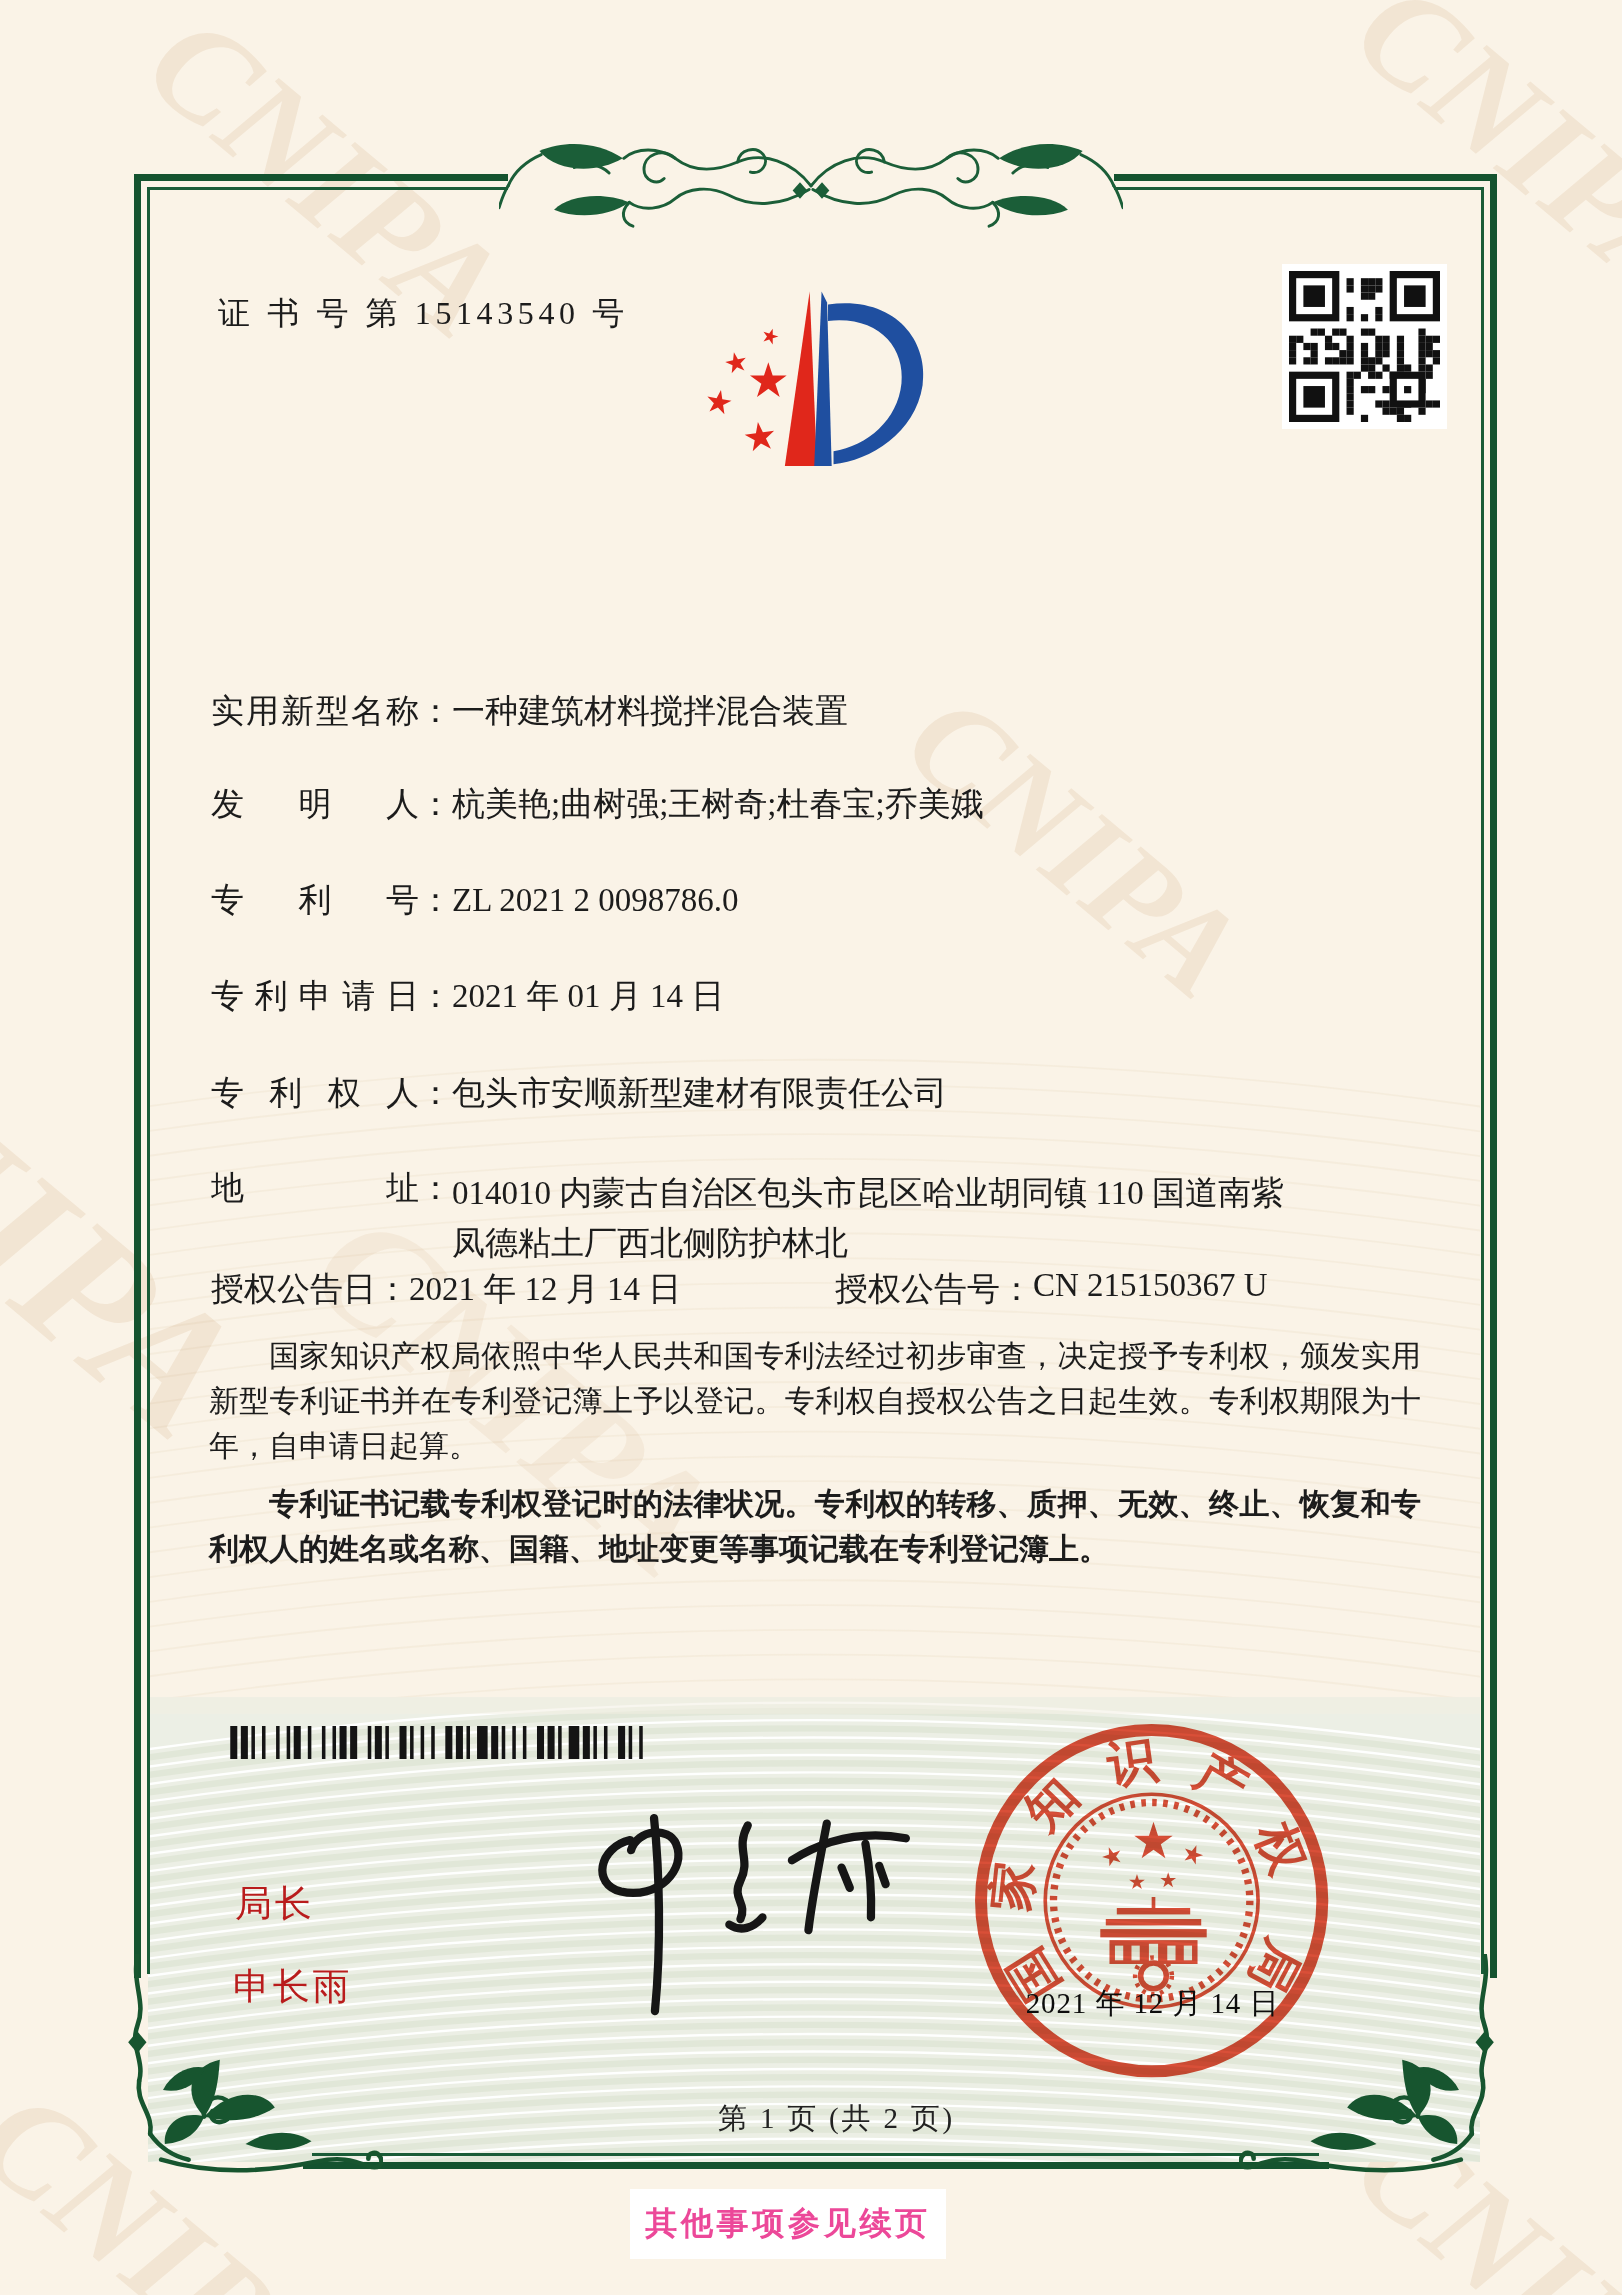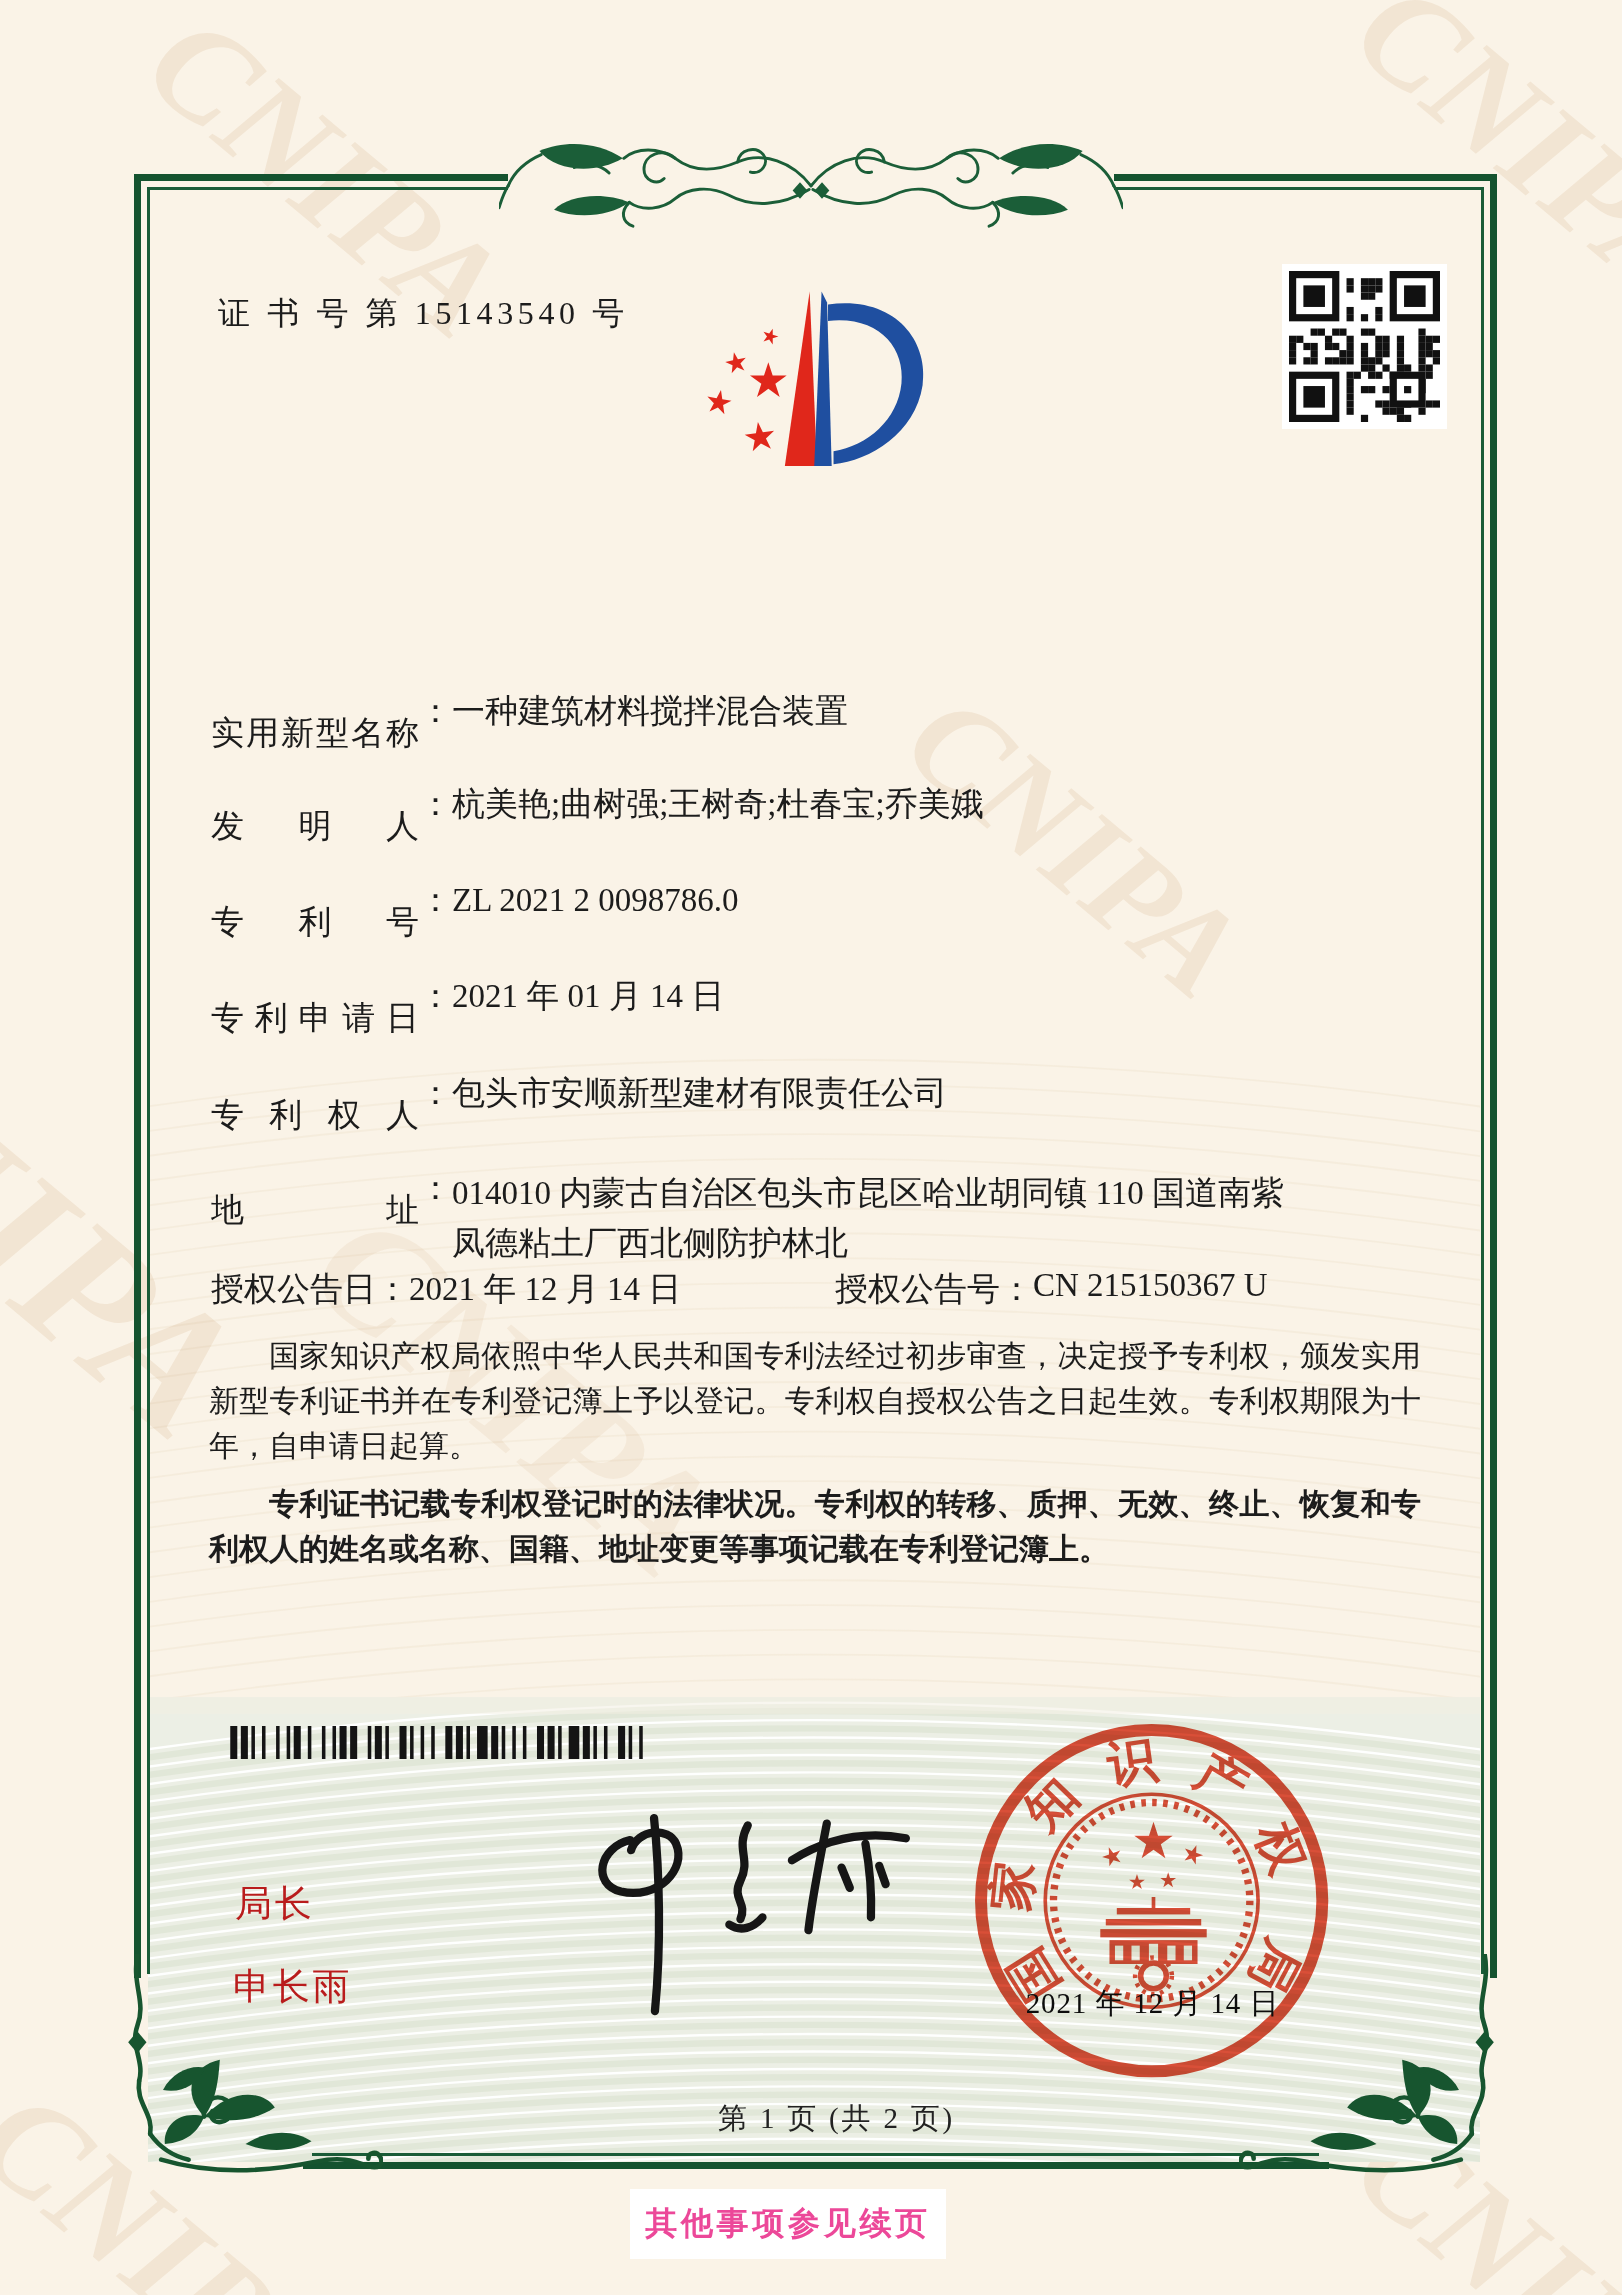--- a/index.html
+++ b/index.html
@@ -9,21 +9,21 @@
   
   .b-outer{position:absolute;background:#14532f;}
   .b-inner{position:absolute;background:#1a5c38;}
   
   .wm{position:absolute;font-family:"Liberation Serif",serif;font-style:italic;font-weight:bold;
       color:#c08a52;opacity:0.13;transform-origin:0 0;pointer-events:none;white-space:nowrap;}
   
   .certno{position:absolute;left:218px;top:292px;font-size:32px;letter-spacing:4.6px;white-space:pre;}
   .title{position:absolute;left:408px;top:498px;font-size:86px;font-weight:bold;letter-spacing:16.5px;white-space:nowrap;}
   .row{position:absolute;left:211px;display:flex;font-size:33px;line-height:40px;white-space:pre;}
-  .row .lbl{display:inline-block;width:208px;text-align:justify;text-align-last:justify;margin-top:22px;}
+  .row .lbl{display:inline-block;width:208px;text-align:justify;text-align-last:justify;}
   .row .colon{display:inline-block;width:33px;}
   .addr-val{display:inline-block;width:1001px;line-height:50px;white-space:normal;}
   .grant-left{position:absolute;left:211px;top:1267px;display:flex;font-size:33px;white-space:pre;}
   .grant-right{position:absolute;left:835px;top:1267px;display:flex;font-size:33px;white-space:pre;}
   .body-text{position:absolute;left:209px;top:1333px;width:1212px;font-size:30px;line-height:45px;
              text-align:justify;}
   .body-text p{margin:0;text-indent:2em;}
   .body-text p+p{margin-top:13px;font-weight:bold;}
   .director{position:absolute;font-family:"Liberation Sans","DejaVu Sans",sans-serif;
             font-size:37px;letter-spacing:2.8px;color:#b91c1c;}

